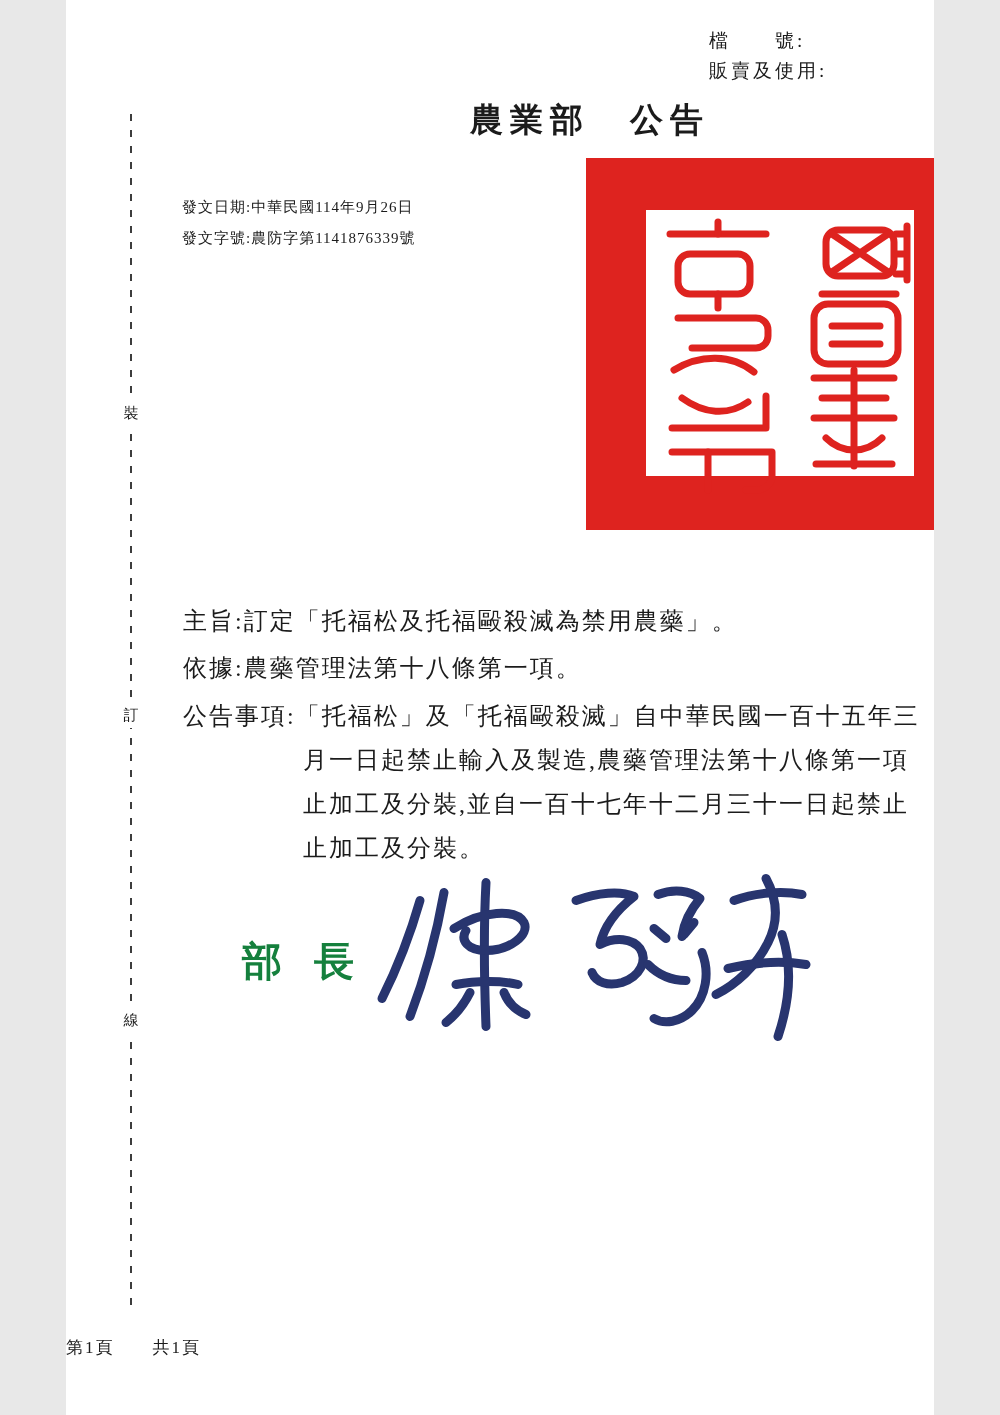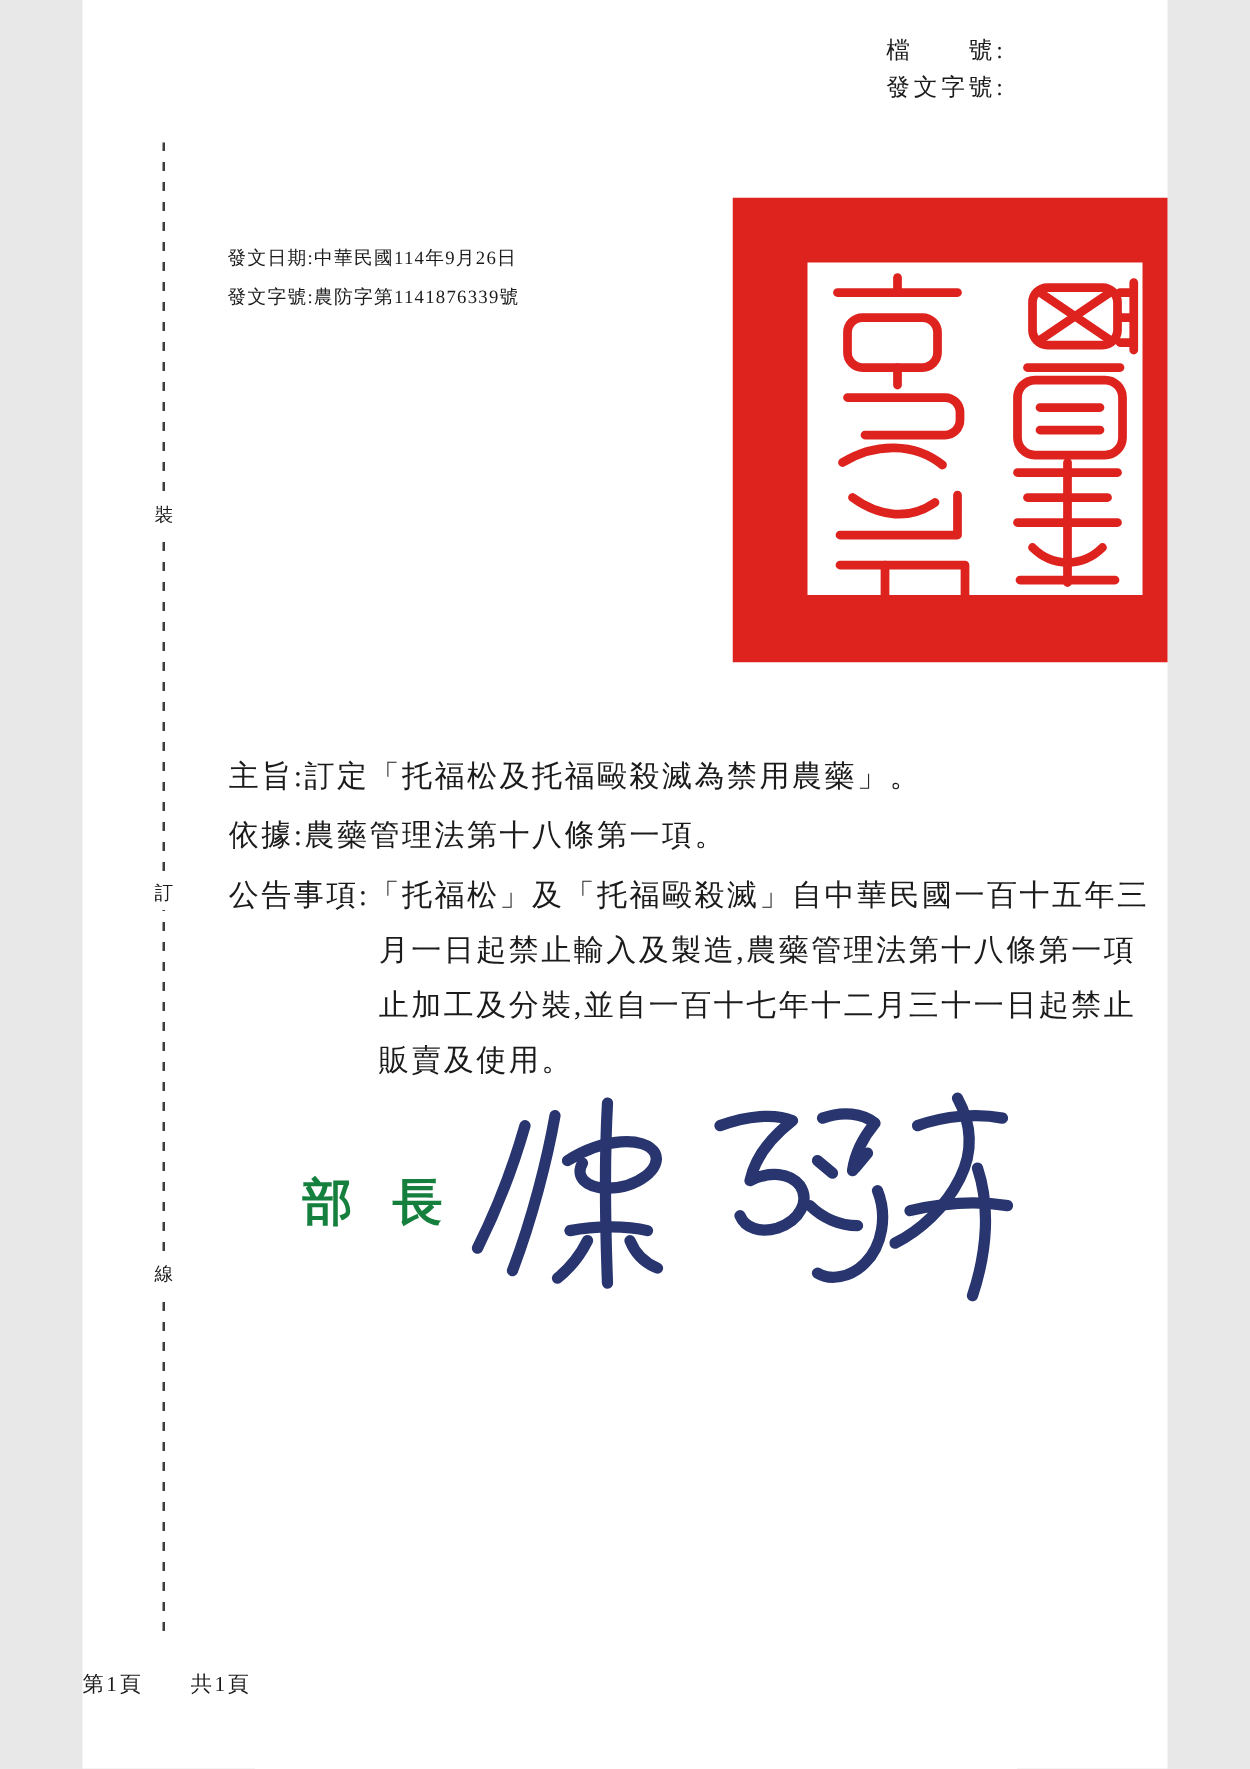--- a/index.html
+++ b/index.html
@@ -53,23 +53,24 @@
   
   .footer{left:0;top:1336px;width:1000px;text-align:left;font-size:17px;letter-spacing:2px;}
 </style>
 </head>
 <body>
 
 <div class="page">
 
   <div class="abs file-block">
     <div>檔　　號:</div>
-    <div>發文字號:</div>
+    <div>販賣及使用:</div>
   </div>
 
+  <div class="abs doc-title">農業部　公告</div>
 
   <div class="abs meta-block">
     <div>發文日期:中華民國114年9月26日</div>
     <div>發文字號:農防字第1141876339號</div>
   </div>
 
   <svg class="abs seal" viewBox="0 0 386 372" xmlns="http://www.w3.org/2000/svg" aria-label="seal">
     <rect x="0" y="0" width="386" height="372" fill="#de231f"></rect>
     <rect x="60" y="52" width="268" height="266" fill="#ffffff"></rect>
     <g stroke="#de231f" stroke-width="7" fill="none" stroke-linecap="round" stroke-linejoin="round">
@@ -100,21 +101,21 @@
       <path d="M86,294 h100 v24 c0,8 -8,14 -16,14 h-10"></path>
       <path d="M122,294 v38"></path>
     </g>
   </svg>
 
   <div class="abs body-line subject">主旨:訂定「托福松及托福毆殺滅為禁用農藥」。</div>
   <div class="abs body-line basis">依據:農藥管理法第十八條第一項。</div>
   <div class="abs body-line ann0">公告事項:「托福松」及「托福毆殺滅」自中華民國一百十五年三</div>
   <div class="abs body-line ann1">月一日起禁止輸入及製造,農藥管理法第十八條第一項</div>
   <div class="abs body-line ann2">止加工及分裝,並自一百十七年十二月三十一日起禁止</div>
-  <div class="abs body-line ann3">販賣及使用。</div>
+  <div class="abs body-line ann3">止加工及分裝。</div>
 
   <div class="abs sig-title">部長</div>
   <svg class="abs sig-svg" viewBox="0 0 470 175" xmlns="http://www.w3.org/2000/svg" aria-label="handwritten signature">
     <g stroke="#28356f" stroke-width="9" fill="none" stroke-linecap="round" stroke-linejoin="round">
 
       <path d="M62,30 C54,58 40,96 24,128"></path>
       <path d="M86,22 C80,56 68,104 52,146"></path>
       <path d="M128,12 C126,48 126,104 128,156"></path>
       <path d="M96,58 C124,40 158,38 166,52 C172,64 152,80 128,80 C110,80 102,70 108,60"></path>
       <path d="M98,114 C118,110 144,110 160,114"></path>

